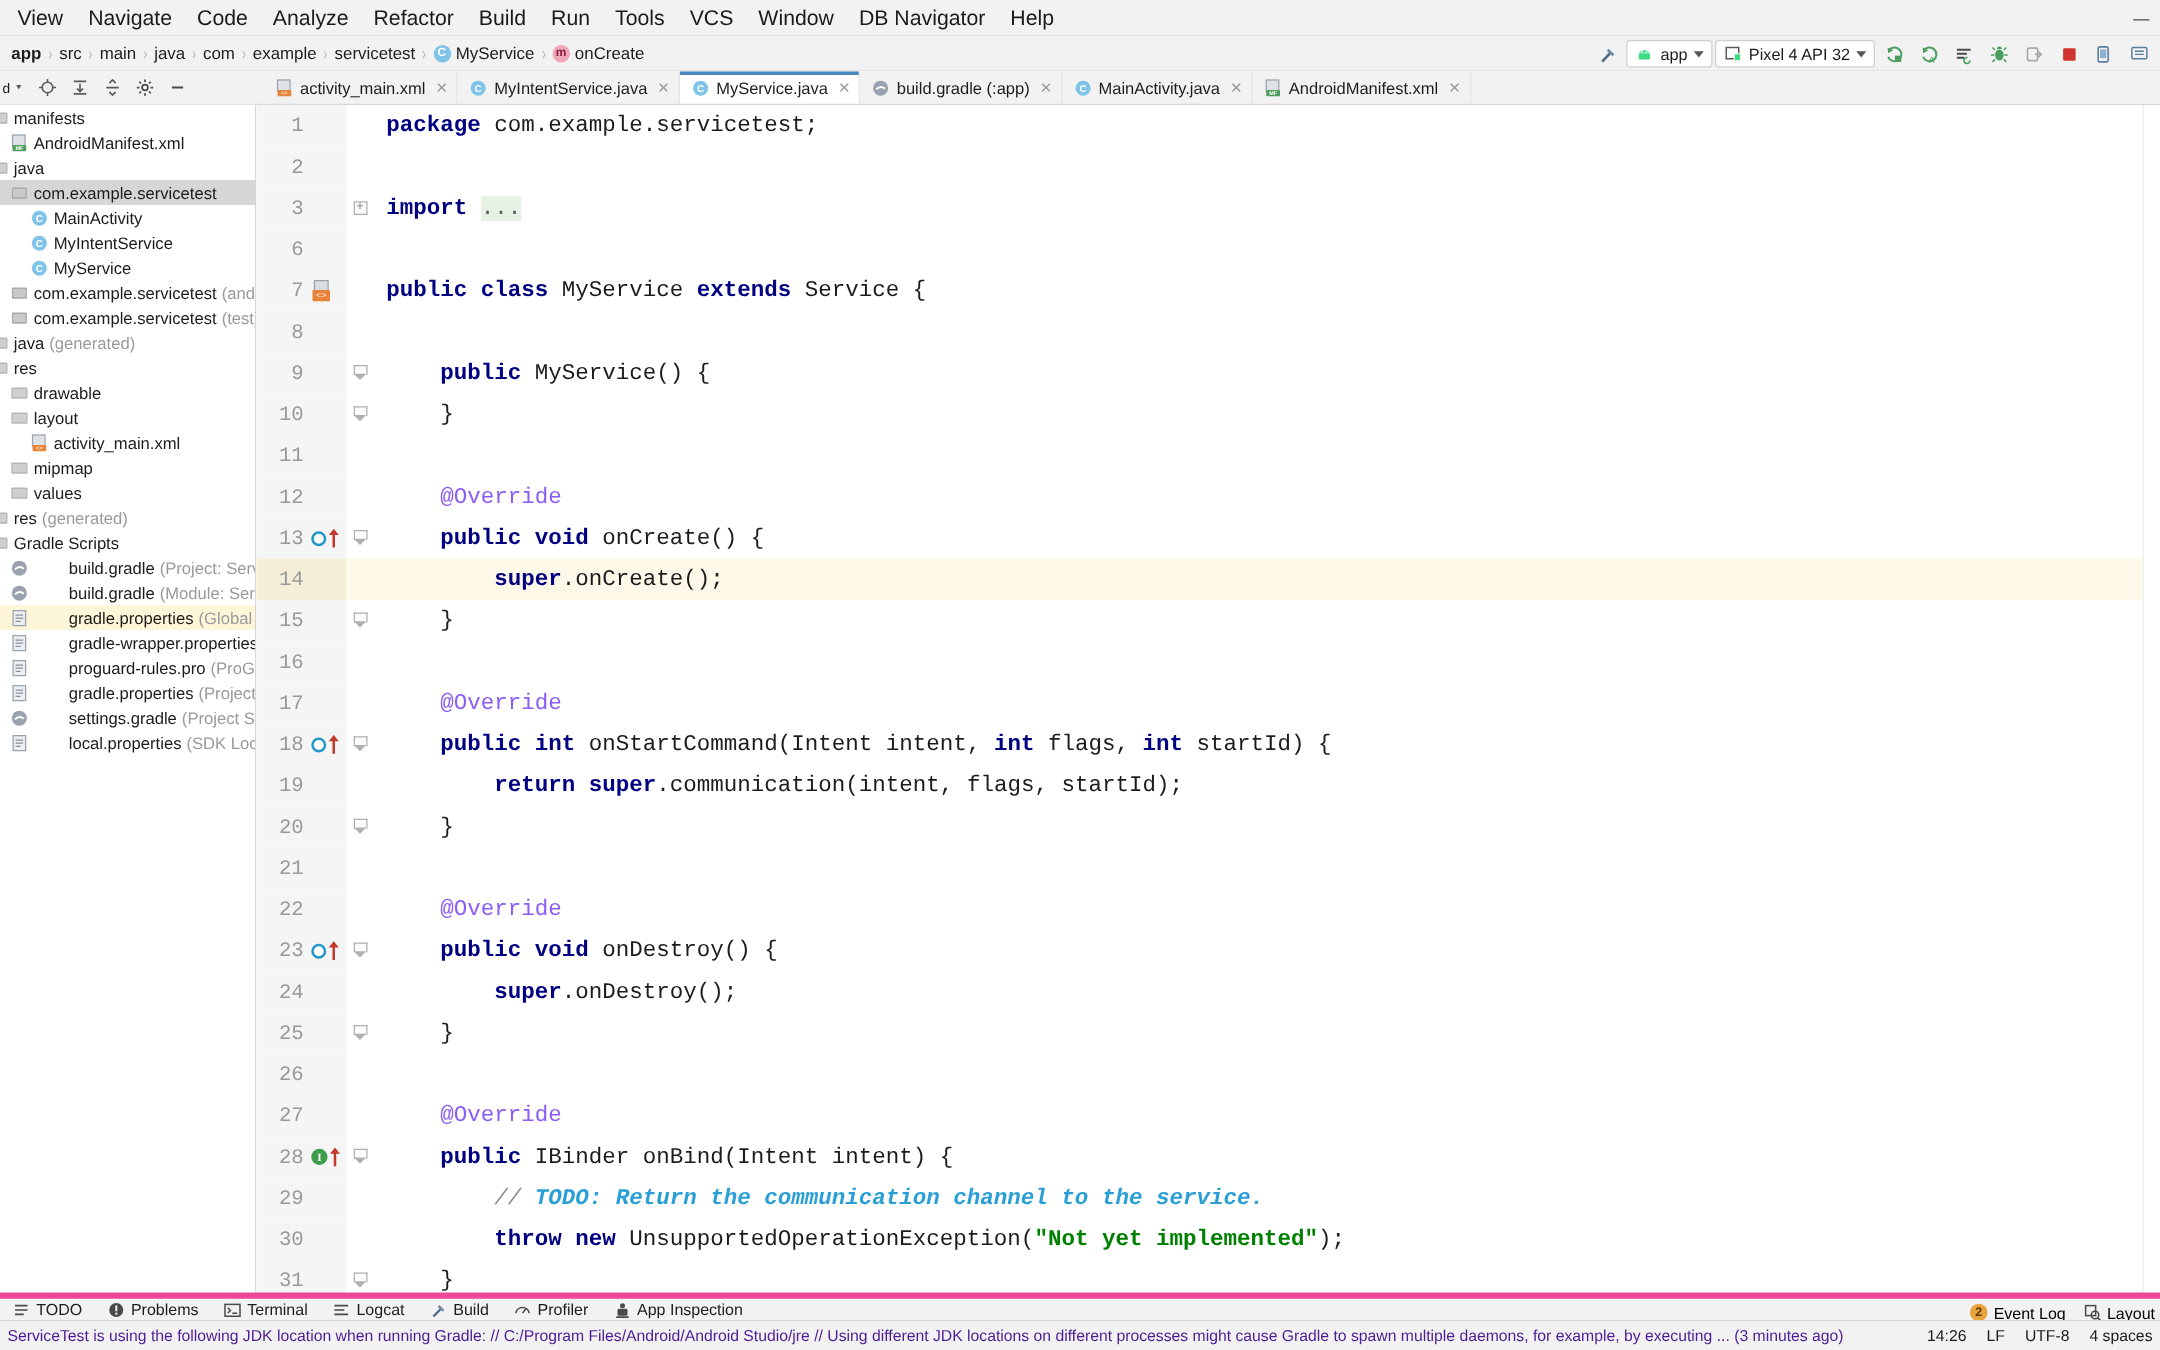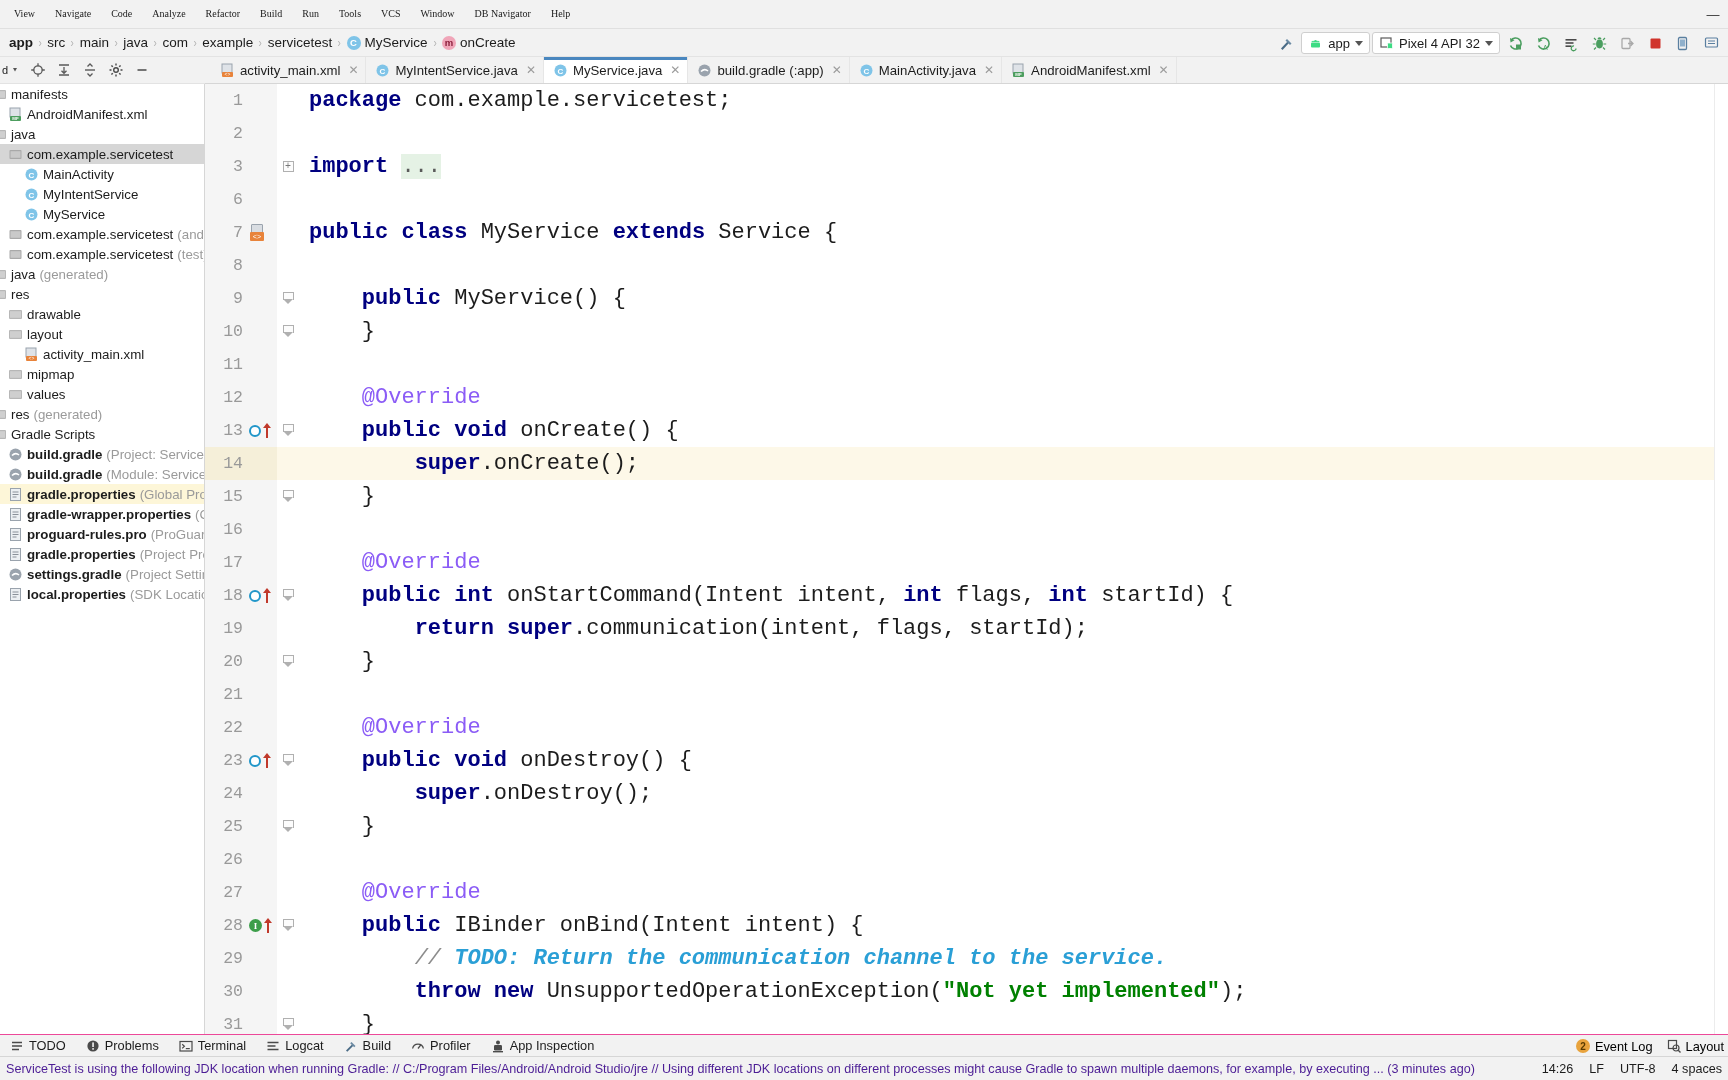--- a/index.html
+++ b/index.html
@@ -13,22 +13,22 @@
 
   
   .titlebar {
     position: absolute; top: 0; left: 0; width: 1728px; height: 29px;
     background: #f2f2f2;
     border-bottom: 1px solid #e0e0e0;
     display: flex; align-items: center;
   }
   .menubar { display: flex; align-items: center; padding-left: 4px; height: 100%; }
   .menu-item {
-    font-size: 10px; color: #1a1a1a; padding: 3px 10px;
-    white-space: nowrap; cursor: default; line-height: 1; font-family: Liberation Serif, serif;
+    font-size: 17px; color: #1a1a1a; padding: 3px 10px;
+    white-space: nowrap; cursor: default; line-height: 1;
   }
   .title-center {
     position: absolute; left: 0; right: 0; text-align: center;
     font-size: 13.5px; color: #3c3c3c; pointer-events: none;
   }
   .win-ctl {
     position: absolute; right: 0; top: 0; height: 29px;
     display: flex; align-items: center;
   }
   .win-btn {
@@ -99,21 +99,21 @@
   .trow {
     height: 20px; display: flex; align-items: center; gap: 4px;
     font-size: 13.3px; color: #1c1c1c; white-space: nowrap;
     padding-left: 2px;
   }
   .trow.sel { background: #d6d6d6; }
   .trow.hl  { background: #fdf6d8; }
   .tgap { flex: none; }
   .ticon { flex: none; display: flex; align-items: center; }
   .tdim { color: #9a9a9a; }
-  .tbold { font-weight: bold; }
+  .tbold { font-weight: normal; margin-left: 28px; }
 
   
   .tabsbar {
     position: absolute; top: 57px; left: 205px; right: 0; height: 27px;
     background: #f2f2f2; display: flex; align-items: flex-end;
     border-bottom: 1px solid #d6d6d6; overflow: hidden;
   }
   .tab {
     height: 26px; display: flex; align-items: center; gap: 5px;
     padding: 0 7px 0 9px; font-size: 13.2px; color: #1c1c1c;
@@ -168,21 +168,21 @@
   .fold-end::before {
     content:''; position:absolute; left:0; top:0; width:9px; height:7px;
     border:1px solid #b0b0b0; border-bottom:none; background:#fcfcfc;
   }
   .fold-end::after {
     content:''; position:absolute; left:0px; top:7px;
     border-left:5.5px solid transparent; border-right:5.5px solid transparent;
     border-top:5px solid #b0b0b0;
   }
   .code-txt {
-    font-family: "Liberation Mono", monospace; font-size: 22px;
+    font-family: "Liberation Mono", monospace; font-size: 18px;
     color: #1c1c1c; white-space: pre; padding-left: 10px;
     letter-spacing: 0px;
   }
   .kw   { color: #000080; font-weight: bold; }
   .str  { color: #008000; font-weight: bold; }
   .ann  { color: #8b5cf6; }
   .cmt  { color: #8c8c8c; font-style: italic; }
   .todo { color: #2a9fd6; font-style: italic; font-weight: bold; }
   .fold-ell { background: #e5f2e5; color: #5a5a5a; }
 
@@ -224,21 +224,21 @@
 
   
   .editor-right-edge {
     position: absolute; right: 0; top: 0; bottom: 0; width: 14px;
     background: #ffffff; border-left: 1px solid #ececec;
   }
 
   
   .toolwin-bar {
     position: absolute; left: 0; right: 0; bottom: 24px; height: 22px;
-    background: #f2f2f2; border-top: 1px solid #ec4899;
+    background: #f2f2f2; border-top: 5px solid #ec4899;
     display: flex; align-items: center;
   }
   .twb-item {
     display: flex; align-items: center; gap: 5px;
     font-size: 12.8px; color: #1c1c1c; padding: 0 10px; height: 100%;
   }
   .twb-right {
     position: absolute; right: 4px; top: 0; height: 22px;
     display: flex; align-items: center; gap: 14px;
   }

